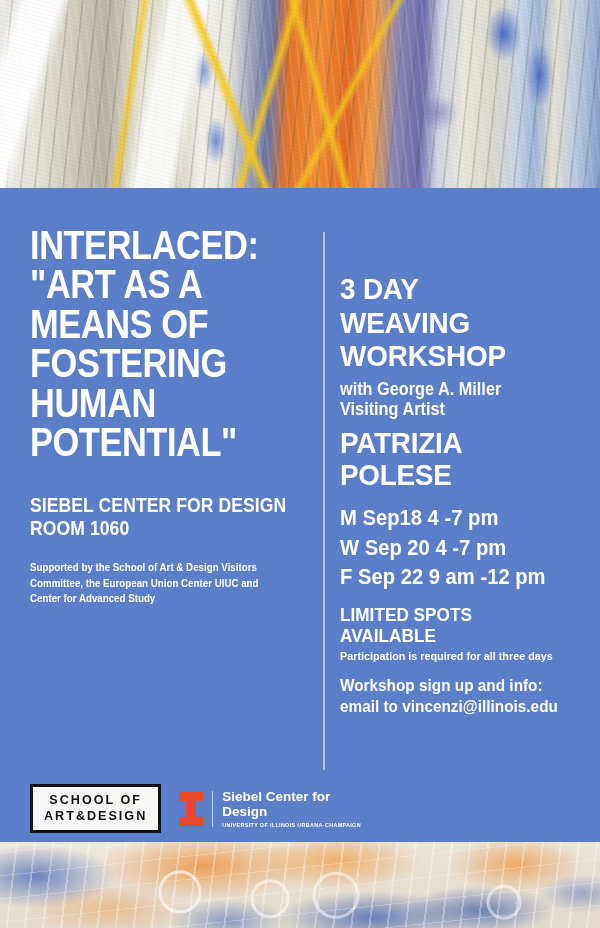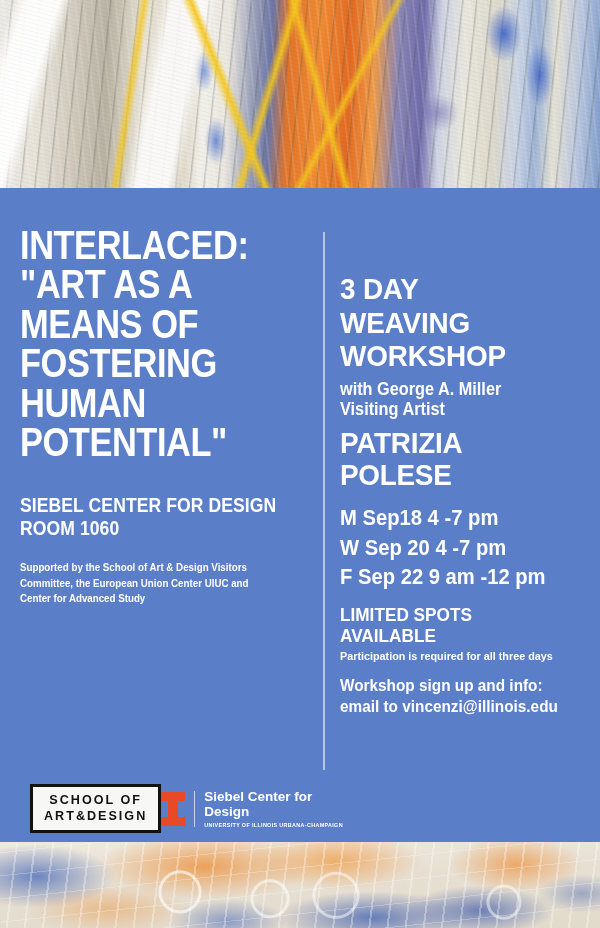--- a/index.html
+++ b/index.html
@@ -138,21 +138,21 @@
   .divider {
     position: absolute;
     left: 323px; top: 44px;
     width: 2px; height: 538px;
     background: rgba(255,255,255,.55);
   }
 
   
   .col-left {
     position: absolute;
-    left: 20px; top: 0;
+    left: 30px; top: 0;
     width: 285px;
   }
   .headline {
     margin-top: 38px;
     color: #ffffff;
     font-family: "Liberation Sans", sans-serif;
     font-weight: 700;
     font-size: 40px;
     line-height: 0.985;
     letter-spacing: -0.5px;
@@ -181,20 +181,21 @@
     transform-origin: left top;
     white-space: pre-line;
   }
 
   
   .logo-row {
     position: absolute;
     left: 30px; top: 596px;
     display: flex;
     align-items: center;
+    gap: 18px;
   }
   .sad-logo {
     background: #f7f7f5;
     border: 3px solid #111111;
     padding: 7px 11px 8px 11px;
     display: flex;
     flex-direction: column;
     gap: 3px;
   }
   .sad-logo .l1, .sad-logo .l2 {

